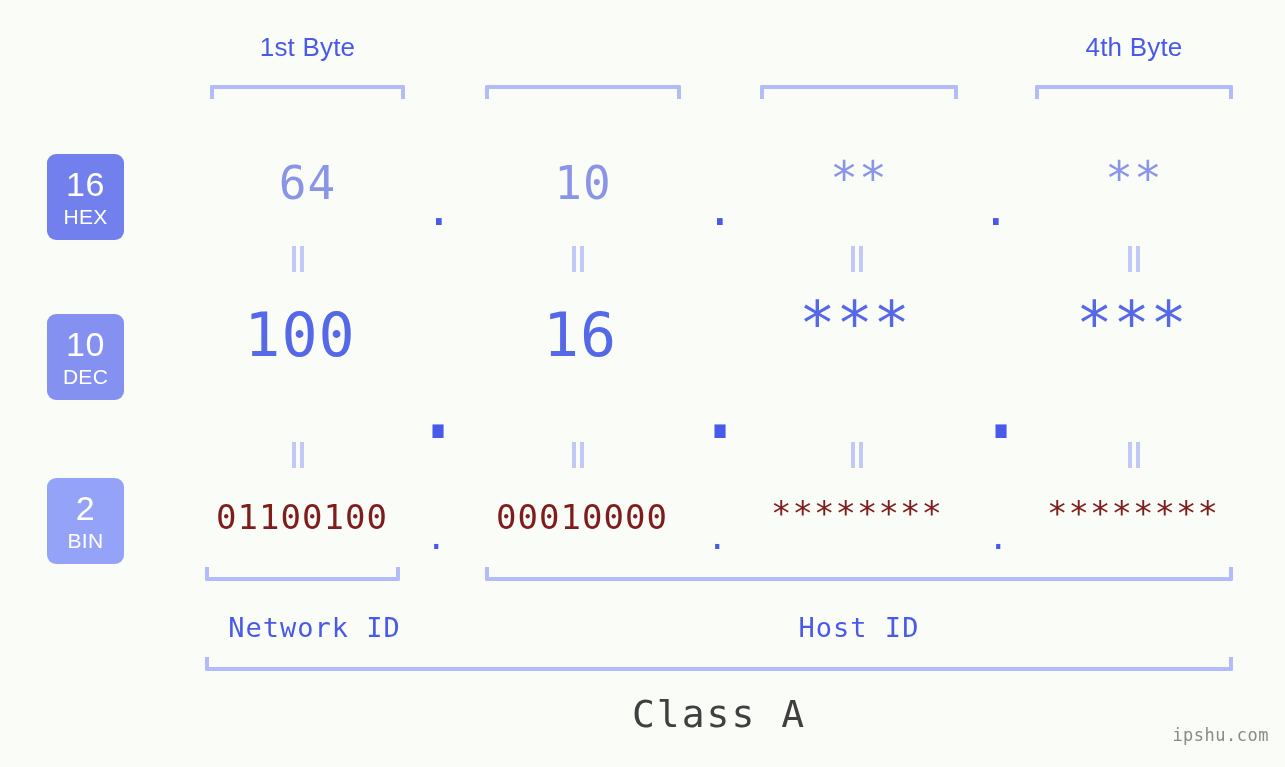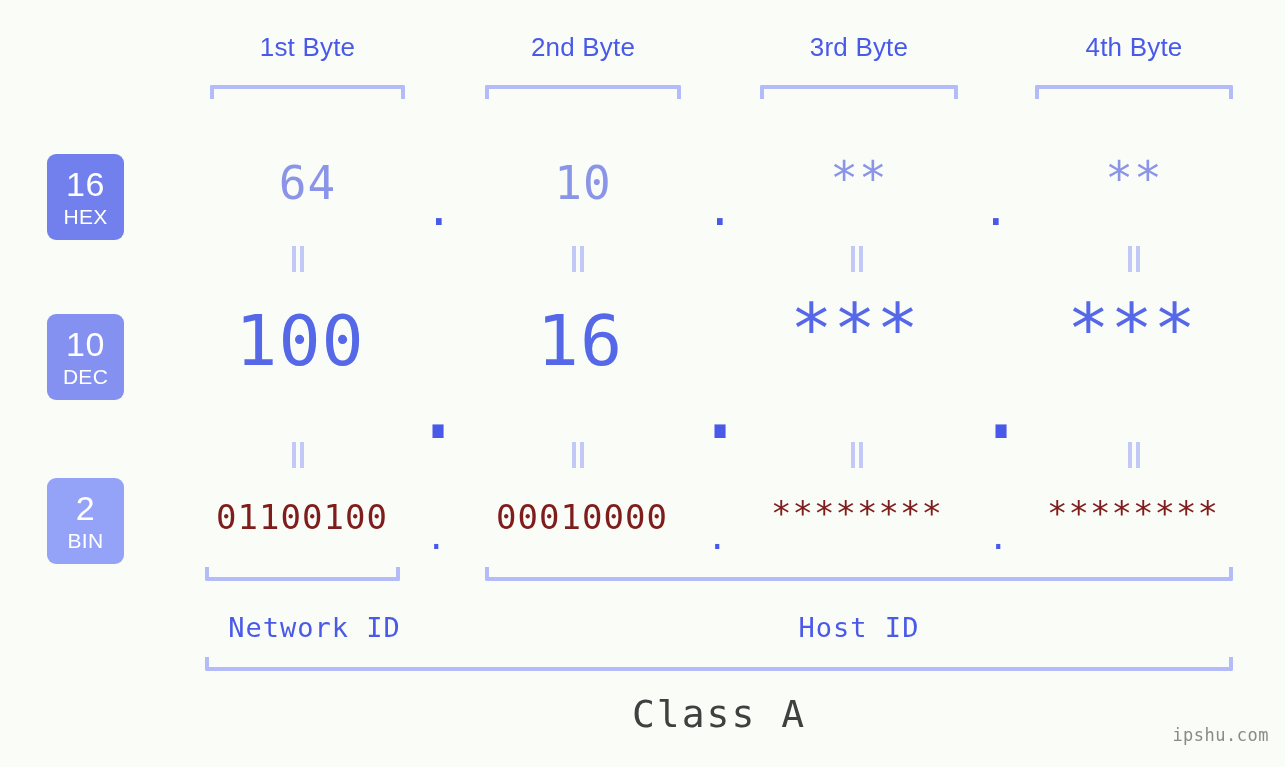--- a/index.html
+++ b/index.html
@@ -81,21 +81,21 @@
   }
 
   
   .val {
     position: absolute;
     text-align: center;
     font-family: "DejaVu Sans Mono", monospace;
     white-space: nowrap;
   }
   .row-hex .val   { font-size: 46px; color: #8b95e8; letter-spacing: 1px; }
-  .row-dec .val   { font-size: 70px; color: #5568e8; letter-spacing: 1px; }
+  .row-dec .val   { font-size: 60px; color: #5568e8; letter-spacing: 1px; }
   .row-bin .val   { font-size: 34px; color: #7f1d1d; letter-spacing: 1px; }
 
   .dot {
     position: absolute;
     font-family: "DejaVu Sans Mono", monospace;
     color: #4a5ae8;
     line-height: 0.6;
   }
   .row-hex .dot { font-size: 46px; }
   .row-dec .dot { font-size: 90px; }
@@ -137,22 +137,20 @@
     color: #8a8a8a;
     letter-spacing: 0.5px;
   }
 </style>
 </head>
 <body style="background: rgb(250, 252, 247);">
 
 <div class="stage">
 
   <div class="byte-label" style="left:210px; width:195px;">1st Byte</div>
-  <div class="byte-label" style="left:485px; width:196px;">2nd Byte</div>
-  <div class="byte-label" style="left:760px; width:198px;">3rd Byte</div>
   <div class="byte-label" style="left:1035px; width:198px;">4th Byte</div>
 
   <div class="bracket-down" style="left:210px; top:85px; width:195px;"></div>
   <div class="bracket-down" style="left:485px; top:85px; width:196px;"></div>
   <div class="bracket-down" style="left:760px; top:85px; width:198px;"></div>
   <div class="bracket-down" style="left:1035px; top:85px; width:198px;"></div>
 
   <div class="badge" id="badge-hex" style="top: 154px; height: 86px; background: rgb(113, 128, 236);">
     <span class="num">16</span>
     <span class="name">HEX</span>

